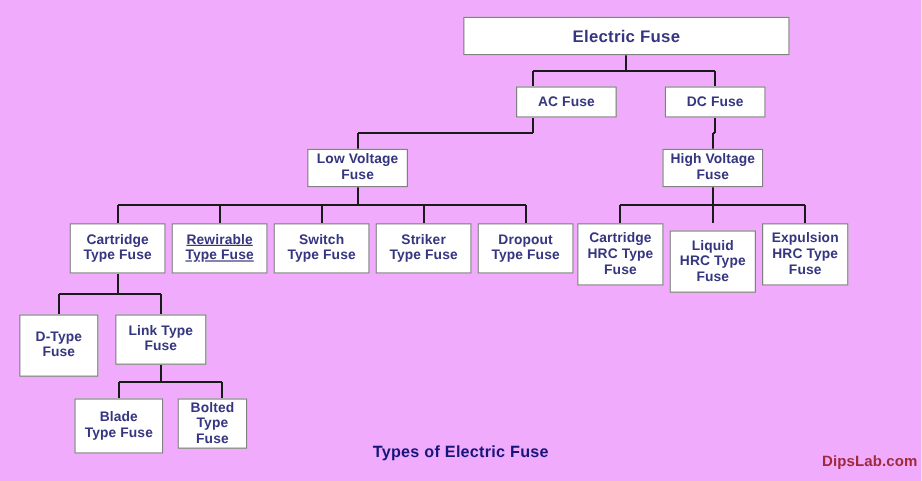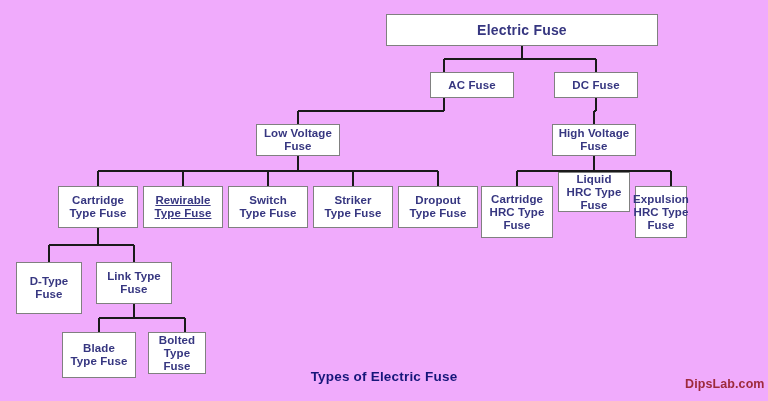--- a/index.html
+++ b/index.html
@@ -150,26 +150,26 @@
       </div>
       <div class="node" style="left: 398px; top: 186px; width: 80px; height: 42px; border-color: rgb(128, 128, 128); color: rgb(54, 54, 128);">
         <span class="node-label">Dropout
 Type Fuse</span>
       </div>
       <div class="node" style="left: 481px; top: 186px; width: 72px; height: 52px; border-color: rgb(128, 128, 128); color: rgb(54, 54, 128);">
         <span class="node-label">Cartridge
 HRC Type
 Fuse</span>
       </div>
-      <div class="node" style="left: 558px; top: 172px; width: 72px; height: 40px; border-color: rgb(128, 128, 128); color: rgb(54, 54, 128);">
+      <div class="node" style="left: 558px; top: 192px; width: 72px; height: 52px; border-color: rgb(128, 128, 128); color: rgb(54, 54, 128);">
         <span class="node-label">Liquid
 HRC Type
 Fuse</span>
       </div>
-      <div class="node" style="left: 635px; top: 186px; width: 52px; height: 52px; border-color: rgb(128, 128, 128); color: rgb(54, 54, 128);">
+      <div class="node" style="left: 635px; top: 186px; width: 72px; height: 52px; border-color: rgb(128, 128, 128); color: rgb(54, 54, 128);">
         <span class="node-label">Expulsion
 HRC Type
 Fuse</span>
       </div>
       <div class="node" style="left: 16px; top: 262px; width: 66px; height: 52px; border-color: rgb(128, 128, 128); color: rgb(54, 54, 128);">
         <span class="node-label">D-Type
 Fuse</span>
       </div>
       <div class="node" style="left: 96px; top: 262px; width: 76px; height: 42px; border-color: rgb(128, 128, 128); color: rgb(54, 54, 128);">
         <span class="node-label">Link Type

